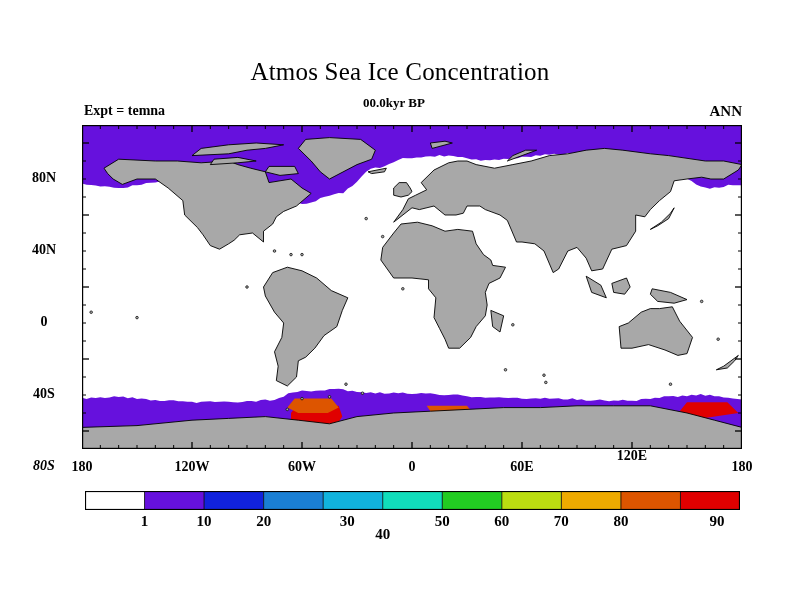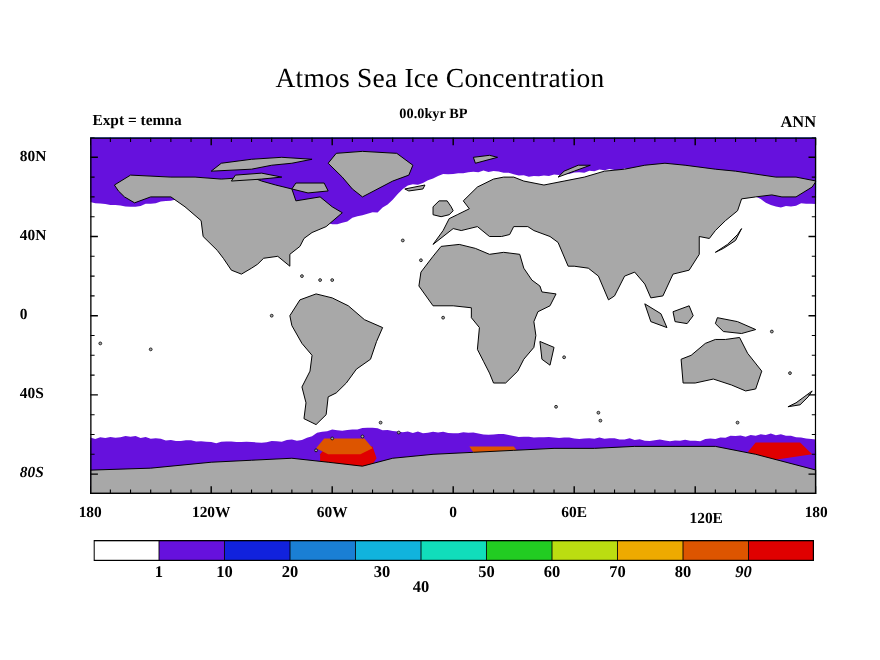--- a/index.html
+++ b/index.html
@@ -67,21 +67,21 @@
   }
   #map-svg { display: block; }
 
   
   .axis-label {
     position: absolute;
     font-size: 14px;
     font-weight: bold;
     white-space: nowrap;
   }
-  .ylab { text-align: left; transform: translateY(-50%); }
+  .ylab { text-align: center; transform: translateY(-50%); margin-top: 35px; }
   .xlab { text-align: right; transform: translateX(-50%); }
 
   
   #colorbar-wrap {
     position: absolute;
     left: 85px;
     top: 491px;
     width: 655px;
     height: 19px;
   }
@@ -301,21 +301,21 @@
       <div class="axis-label ylab" style="left: 18px; width: 52px; top: 143px;">80N</div>
       <div class="axis-label ylab" style="left: 18px; width: 52px; top: 215px;">40N</div>
       <div class="axis-label ylab" style="left: 18px; width: 52px; top: 287px;">0</div>
       <div class="axis-label ylab" style="left: 18px; width: 52px; top: 359px;">40S</div>
       <div class="axis-label ylab" style="left: 18px; width: 52px; top: 431px; font-style: italic;">80S</div>
       <div class="axis-label xlab" style="left: 82px; top: 459px;">180</div>
       <div class="axis-label xlab" style="left: 192px; top: 459px;">120W</div>
       <div class="axis-label xlab" style="left: 302px; top: 459px;">60W</div>
       <div class="axis-label xlab" style="left: 412px; top: 459px;">0</div>
       <div class="axis-label xlab" style="left: 522px; top: 459px;">60E</div>
-      <div class="axis-label xlab" style="left: 632px; top: 464px; margin-left: 10px;">120E</div>
+      <div class="axis-label xlab" style="left: 632px; top: 448px;">120E</div>
       <div class="axis-label xlab" style="left: 742px; top: 459px;">180</div>
     </div>
 
   <div id="colorbar-wrap">
     <svg id="colorbar-svg" width="655" height="19" viewBox="0 0 655 19">
         <rect x="0.00" y="0" width="59.55" height="19" fill="#ffffff"></rect>
         <rect x="59.55" y="0" width="59.55" height="19" fill="#6611dd"></rect>
         <rect x="119.09" y="0" width="59.55" height="19" fill="#1122dd"></rect>
         <rect x="178.64" y="0" width="59.55" height="19" fill="#1a7fd4"></rect>
         <rect x="238.18" y="0" width="59.55" height="19" fill="#11b3dd"></rect>
@@ -341,16 +341,16 @@
   <div id="colorbar-labels-layer">
       <div class="cb-label" style="left: 144.545px; top: 513px;">1</div>
       <div class="cb-label" style="left: 204.091px; top: 513px;">10</div>
       <div class="cb-label" style="left: 263.636px; top: 513px;">20</div>
       <div class="cb-label" style="left: 323.182px; top: 513px; margin-left: 24px;">30</div>
       <div class="cb-label" style="left: 382.727px; top: 526px;">40</div>
       <div class="cb-label" style="left: 442.273px; top: 513px;">50</div>
       <div class="cb-label" style="left: 501.818px; top: 513px;">60</div>
       <div class="cb-label" style="left: 561.364px; top: 513px;">70</div>
       <div class="cb-label" style="left: 620.909px; top: 513px;">80</div>
-      <div class="cb-label" style="left: 676px; top: 513px; font-style: italic;">90</div>
+      <div class="cb-label" style="left: 717px; top: 513px;">90</div>
     </div>
 
 </div>
 
 </body></html>

